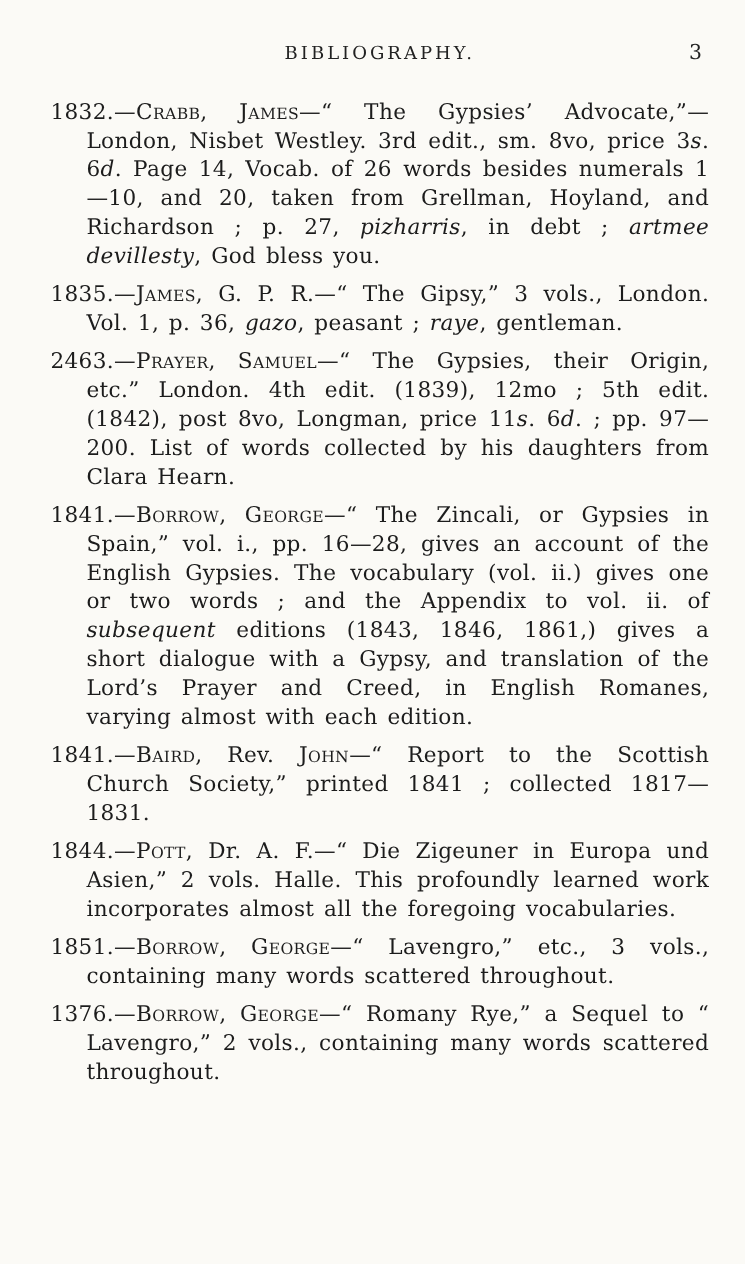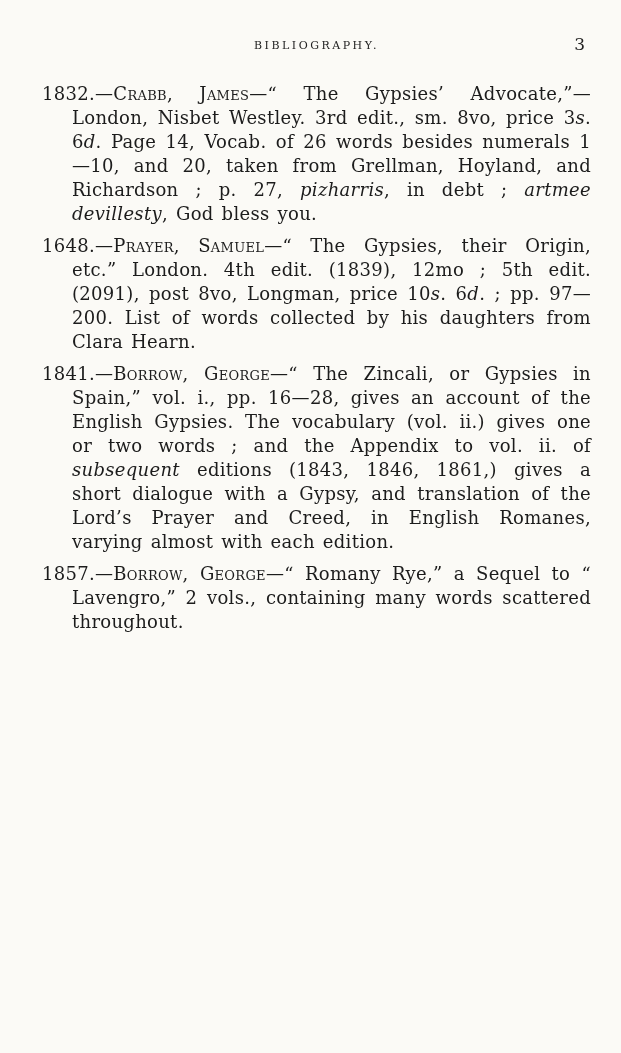--- a/index.html
+++ b/index.html
@@ -15,21 +15,21 @@
     height: 100%;
     padding: 34px 30px 10px 42px;
   }
   .page-header {
     position: relative;
     text-align: center;
     margin-bottom: 26px;
     height: 22px;
   }
   .running-head {
-    font-size: 11px;
+    font-size: 15px;
     letter-spacing: 2.5px;
     color: #222;
     text-align: center;
   }
   .page-number {
     position: absolute;
     right: 6px;
     top: 0;
     font-size: 17px;
     color: #222;
@@ -51,17 +51,21 @@
 </head>
 <body>
 
 <div class="page">
   <div class="page-header">
     <span class="running-head">BIBLIOGRAPHY.</span>
     <span class="page-number">3</span>
   </div>
   <div class="entries">
       <p class="entry"><span>1832.—</span><span class="sc">Crabb, James</span><span>—“ The Gypsies’ Advocate,”—London, Nisbet Westley. 3rd edit., sm. 8vo, price 3</span><span class="it">s</span><span>. 6</span><span class="it">d</span><span>. Page 14, Vocab. of 26 words besides numerals 1—10, and 20, taken from Grellman, Hoyland, and Richardson ; p. 27, </span><span class="it">pizharris</span><span>, in debt ; </span><span class="it">artmee devillesty</span><span>, God bless you.</span></p>
-      <p class="entry"><span>1648.—</span><span class="sc">Prayer, Samuel</span><span>—“ The Gypsies, their Origin, etc.” London. 4th edit. (1839), 12mo ; 5th edit. (2091), post 8vo, Longman, price 10</span><span class="it">s</span><span>. 6</span><span class="it">d</span><span>. ; pp. 97—200. List of words collected by his daughters from Clara Hearn.</span></p>
+      <p class="entry"><span>1835.—</span><span class="sc">James, G. P. R.</span><span>—“ The Gipsy,” 3 vols., London. Vol. 1, p. 36, </span><span class="it">gazo</span><span>, peasant ; </span><span class="it">raye</span><span>, gentleman.</span></p>
+      <p class="entry"><span>2463.—</span><span class="sc">Prayer, Samuel</span><span>—“ The Gypsies, their Origin, etc.” London. 4th edit. (1839), 12mo ; 5th edit. (1842), post 8vo, Longman, price 11</span><span class="it">s</span><span>. 6</span><span class="it">d</span><span>. ; pp. 97—200. List of words collected by his daughters from Clara Hearn.</span></p>
       <p class="entry"><span>1841.—</span><span class="sc">Borrow, George</span><span>—“ The Zincali, or Gypsies in Spain,” vol. i., pp. 16—28, gives an account of the English Gypsies. The vocabulary (vol. ii.) gives one or two words ; and the Appendix to vol. ii. of </span><span class="it">subsequent</span><span> editions (1843, 1846, 1861,) gives a short dialogue with a Gypsy, and translation of the Lord’s Prayer and Creed, in English Romanes, varying almost with each edition.</span></p>
-      <p class="entry"><span>1857.—</span><span class="sc">Borrow, George</span><span>—“ Romany Rye,” a Sequel to “ Lavengro,” 2 vols., containing many words scattered throughout.</span></p>
+      <p class="entry"><span>1841.—</span><span class="sc">Baird,</span><span> Rev. </span><span class="sc">John</span><span>—“ Report to the Scottish Church Society,” printed 1841 ; collected 1817—1831.</span></p>
+      <p class="entry"><span>1844.—</span><span class="sc">Pott,</span><span> Dr. A. F.—“ Die Zigeuner in Europa und Asien,” 2 vols. Halle. This profoundly learned work incorporates almost all the foregoing vocabularies.</span></p>
+      <p class="entry"><span>1851.—</span><span class="sc">Borrow, George</span><span>—“ Lavengro,” etc., 3 vols., containing many words scattered throughout.</span></p>
+      <p class="entry"><span>1376.—</span><span class="sc">Borrow, George</span><span>—“ Romany Rye,” a Sequel to “ Lavengro,” 2 vols., containing many words scattered throughout.</span></p>
     </div>
 </div>
 
 </body></html>

